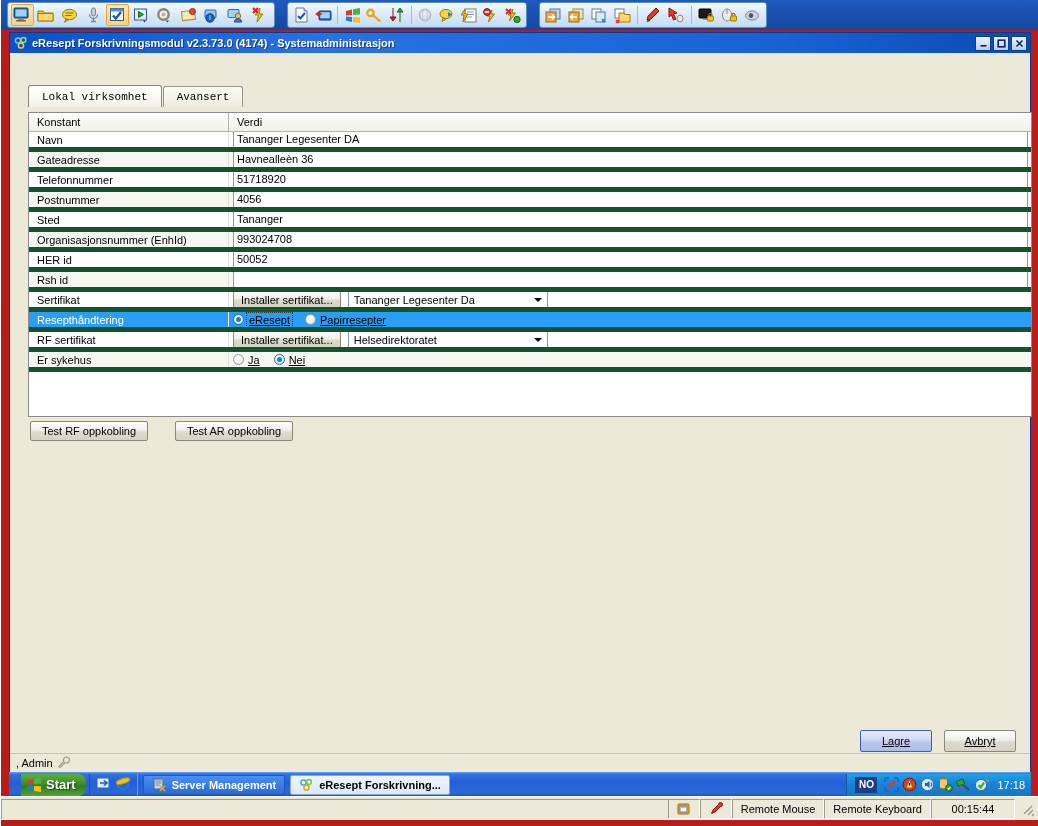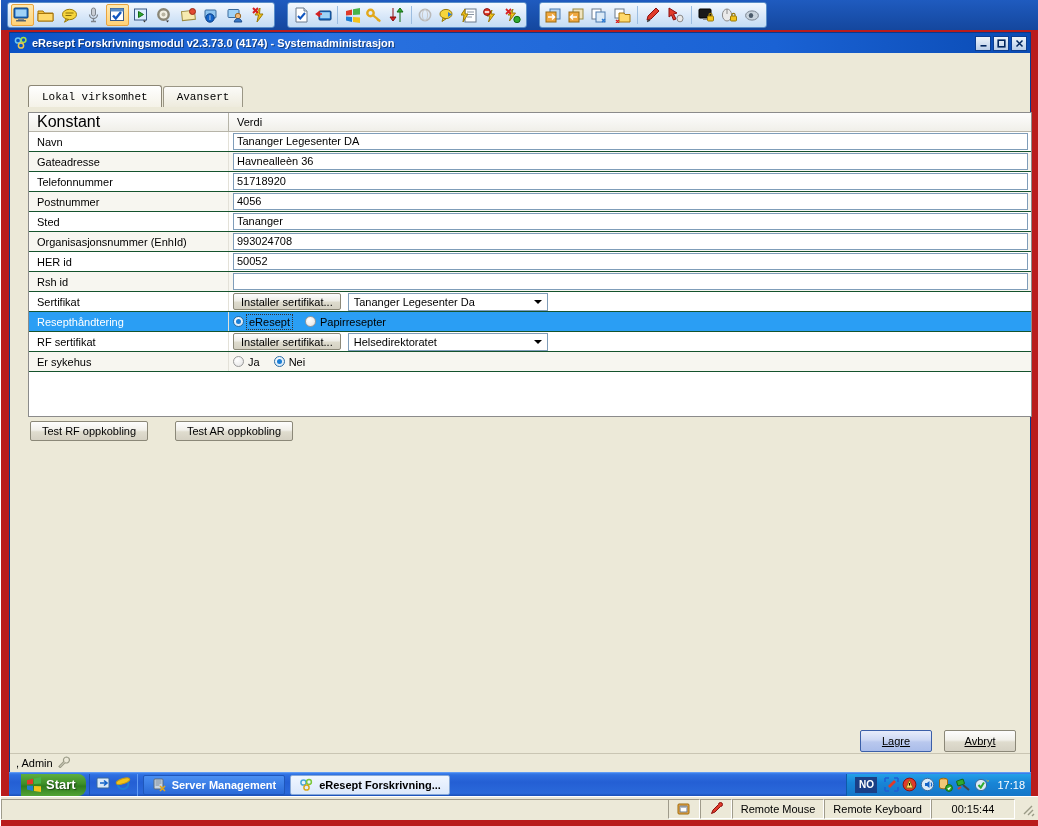--- a/index.html
+++ b/index.html
@@ -88,38 +88,38 @@
     position:relative; z-index:2;
   }
 
   
   #grid {
     position:absolute; left:18px; top:59px; width:1004px; height:305px;
     background:#ffffff;
     border:1px solid #8b8b8b;
     border-top:1px solid #8b8b8b;
   }
-  .row { display:flex; align-items:center; height:20px; border-bottom:1px solid #14532d; }
+  .row { display:flex; align-items:center; height:20px; border-bottom:5px solid #14532d; }
   .row.header {
     height:19px;
     background: linear-gradient(#fdfdfd,#f0efe9);
     border-bottom:1px solid #b6b4a8;
   }
   .row.alt { background:#f7f6f0; }
   .row.sel { background:#2a9ef4; }
   .row.sel .cell-key { color:#ffffff; }
   .cell-key {
     width:200px; flex:0 0 200px;
     padding-left:8px;
     border-right:1px solid #e3e1d8;
     height:100%; display:flex; align-items:center;
     font-size:11px; color:#000;
     overflow:hidden; white-space:nowrap;
   }
-  .row.header .cell-key { border-right:1px solid #b6b4a8; font-size:16px; }
+  .row.header .cell-key { border-right:1px solid #b6b4a8; font-size:11px; }
   .cell-val {
     flex:1 1 auto; height:100%;
     display:flex; align-items:center;
     padding-left:4px; padding-right:3px;
     overflow:hidden;
   }
   .row.header .cell-val { padding-left:8px; }
 
   
   .tinput {
@@ -173,21 +173,21 @@
   .radiowrap { display:flex; align-items:center; gap:4px; margin-right:14px; }
   .radio {
     width:11px; height:11px; border-radius:50%;
     background: radial-gradient(circle at 35% 32%, #ffffff 0%, #f0f0f0 55%, #dcdcdc 100%);
     border:1px solid #9a9a9a;
     display:flex; align-items:center; justify-content:center;
     flex:0 0 11px;
   }
   .radio.on { border-color:#2b6ca3; background: radial-gradient(circle at 35% 32%, #ffffff 0%, #e6f1fa 45%, #cfe3f5 100%); }
   .radio.on::after { content:""; width:5px; height:5px; border-radius:50%; background:#1a7ed6; }
-  .rlabel { font-size:11px; color:#000; white-space:nowrap; }
+  .rlabel { font-size:11px; color:#000; white-space:nowrap;text-decoration:underline; }
   .row.sel .rlabel { color:#000; }
   .focusbox { outline:1px dotted #333; outline-offset:1px; padding:0 1px; }
 
   
   #testbtns { position:absolute; left:20px; top:368px; display:flex; gap:27px; }
   .bigbtn {
     height:20px; min-width:118px; padding:5px 10px;
     background: linear-gradient(#fdfdfd 0%, #f1f0ea 45%, #dfdcce 55%, #d5d1c3 100%);
     border:1px solid #8b8878;
     border-radius:2px;

